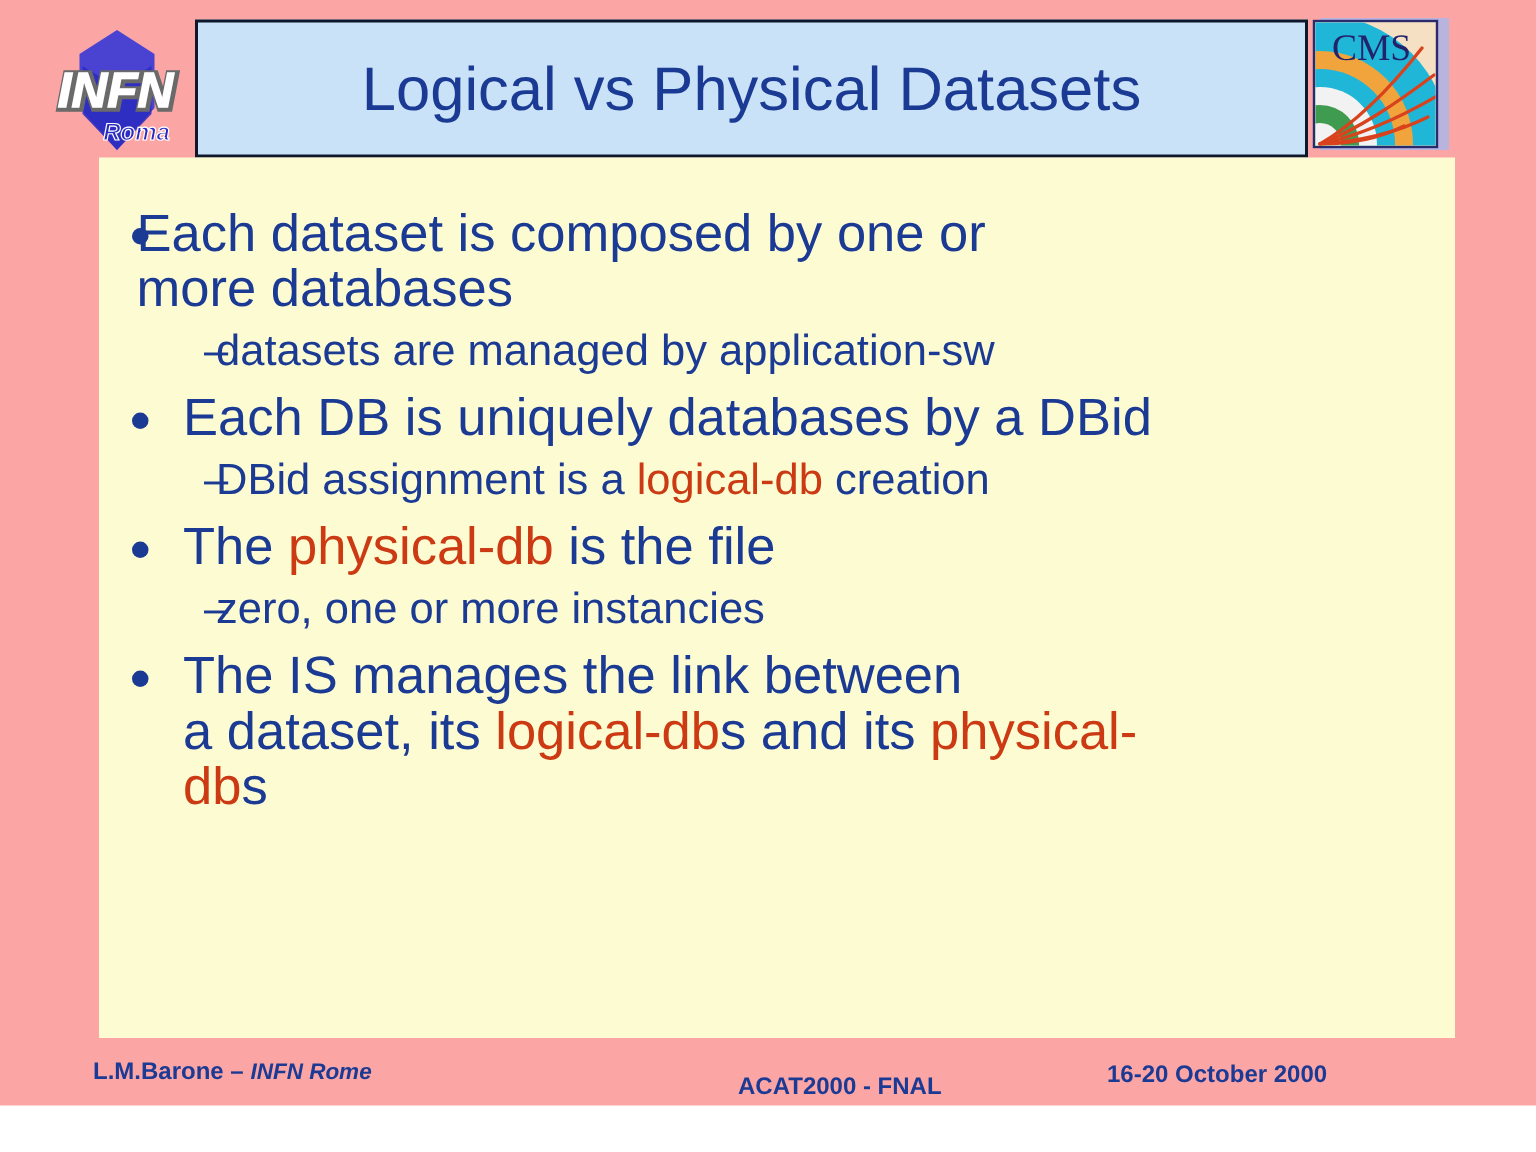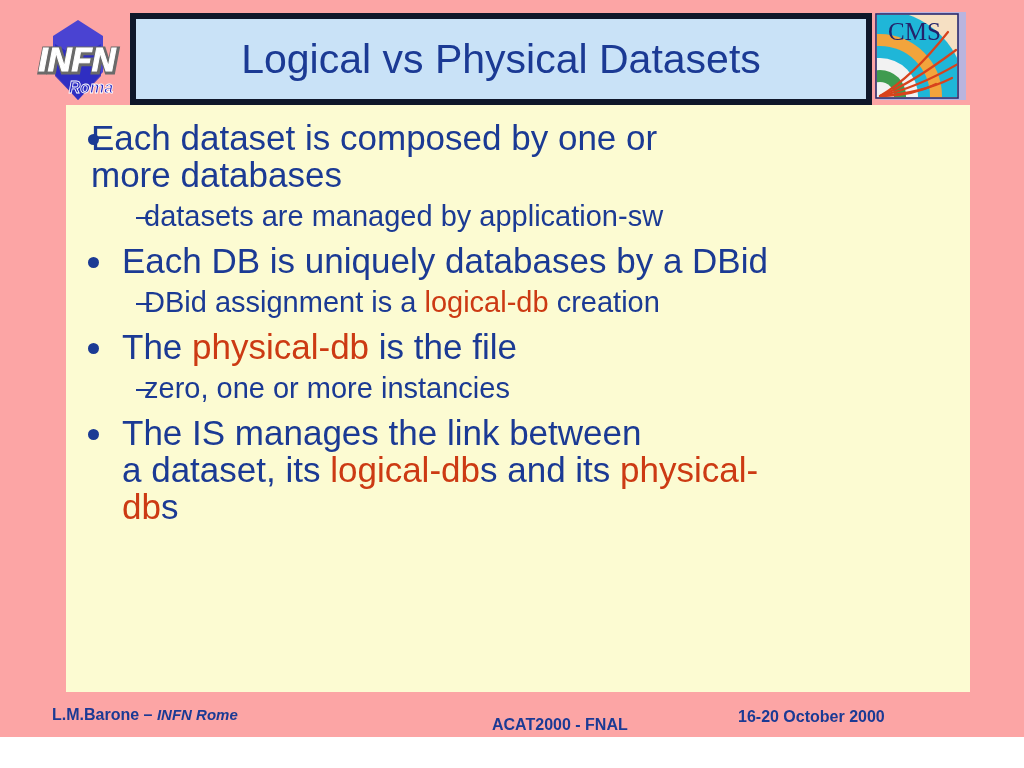--- a/index.html
+++ b/index.html
@@ -22,21 +22,21 @@
     width: 1024px; height: 737px;
     background: #fca5a5;
   }
 
   
   #title-bar {
     position: absolute;
     left: 130px; top: 13px;
     width: 742px; height: 92px;
     background: #c9e2f7;
-    border: 6px solid #0f172a;
+    border: 2px solid #0f172a;
     box-sizing: border-box;
     display: flex;
     align-items: center;
     justify-content: center;
   }
   #title-text {
     font-size: 41px;
     color: #1b3a94;
     letter-spacing: 0px;
     white-space: nowrap;
@@ -105,21 +105,21 @@
     left: 0; top: 700px;
     width: 1024px; height: 30px;
   }
   #footer .fi {
     position: absolute;
     font-size: 16px;
     font-weight: bold;
     color: #1b3a94;
     white-space: nowrap;
   }
-  #footer-author { left: 52px; top: 6px; }
+  #footer-author { left: 62px; top: 6px; }
   #footer-author .inst { font-style: italic; font-size: 15px; }
   #footer-event  { left: 492px; top: 16px; }
   #footer-date   { left: 738px; top: 8px; }
 </style>
 </head>
 <body>
 
 <div id="slide">
 
   <div id="infn-logo">
@@ -168,21 +168,21 @@
           <path d="M6,88 C28,88 46,84 62,76"></path>
         </g>
       </g>
 
       <text x="14" y="32" font-family="Liberation Serif, serif" font-size="25" fill="#23236b">CMS</text>
     </svg>
   </div>
 
   <div id="content-panel">
     <div id="bullet-list" style="padding-top:14px;">
-        <div class="b1" style="margin-top: 0px; padding-left: 25px;"><span class="dot"></span><span class="txt"><span style="display: block;"><span>Each dataset is composed by one or</span></span><span style="display: block;"><span>more databases</span></span></span></div>
+        <div class="b1" style="margin-top: 18px; padding-left: 25px;"><span class="dot"></span><span class="txt"><span style="display: block;"><span>Each dataset is composed by one or</span></span><span style="display: block;"><span>more databases</span></span></span></div>
         <div class="b2" style="margin-top: 8px;"><span class="dash">–</span><span class="txt"><span style="display: block;"><span>datasets are managed by application-sw</span></span></span></div>
         <div class="b1" style="margin-top: 10px;"><span class="dot"></span><span class="txt"><span style="display: block;"><span>Each DB is uniquely databases by a DBid</span></span></span></div>
         <div class="b2" style="margin-top: 8px;"><span class="dash">–</span><span class="txt"><span style="display: block;"><span>DBid assignment is a </span><span class="em">logical-db</span><span> creation</span></span></span></div>
         <div class="b1" style="margin-top: 10px;"><span class="dot"></span><span class="txt"><span style="display: block;"><span>The </span><span class="em">physical-db</span><span> is the file</span></span></span></div>
         <div class="b2" style="margin-top: 8px;"><span class="dash">–</span><span class="txt"><span style="display: block;"><span>zero, one or more instancies</span></span></span></div>
         <div class="b1" style="margin-top: 10px;"><span class="dot"></span><span class="txt"><span style="display: block;"><span>The IS manages the link between</span></span><span style="display: block;"><span>a dataset, its </span><span class="em">logical-db</span><span>s and its </span><span class="em">physical-</span></span><span style="display: block;"><span class="em">db</span><span>s</span></span></span></div>
       </div>
   </div>
 
   <div id="footer">

